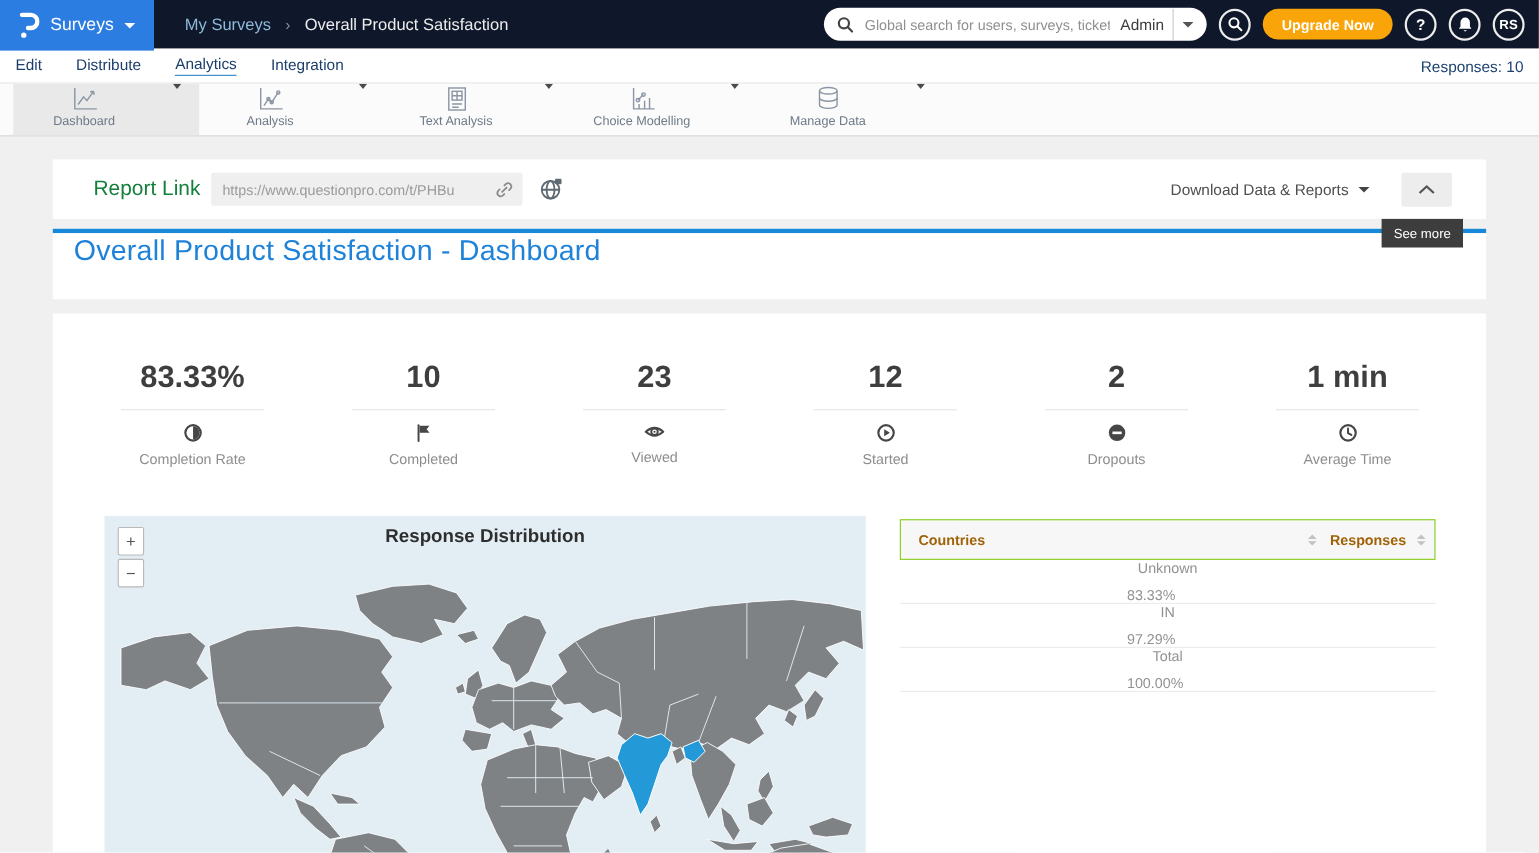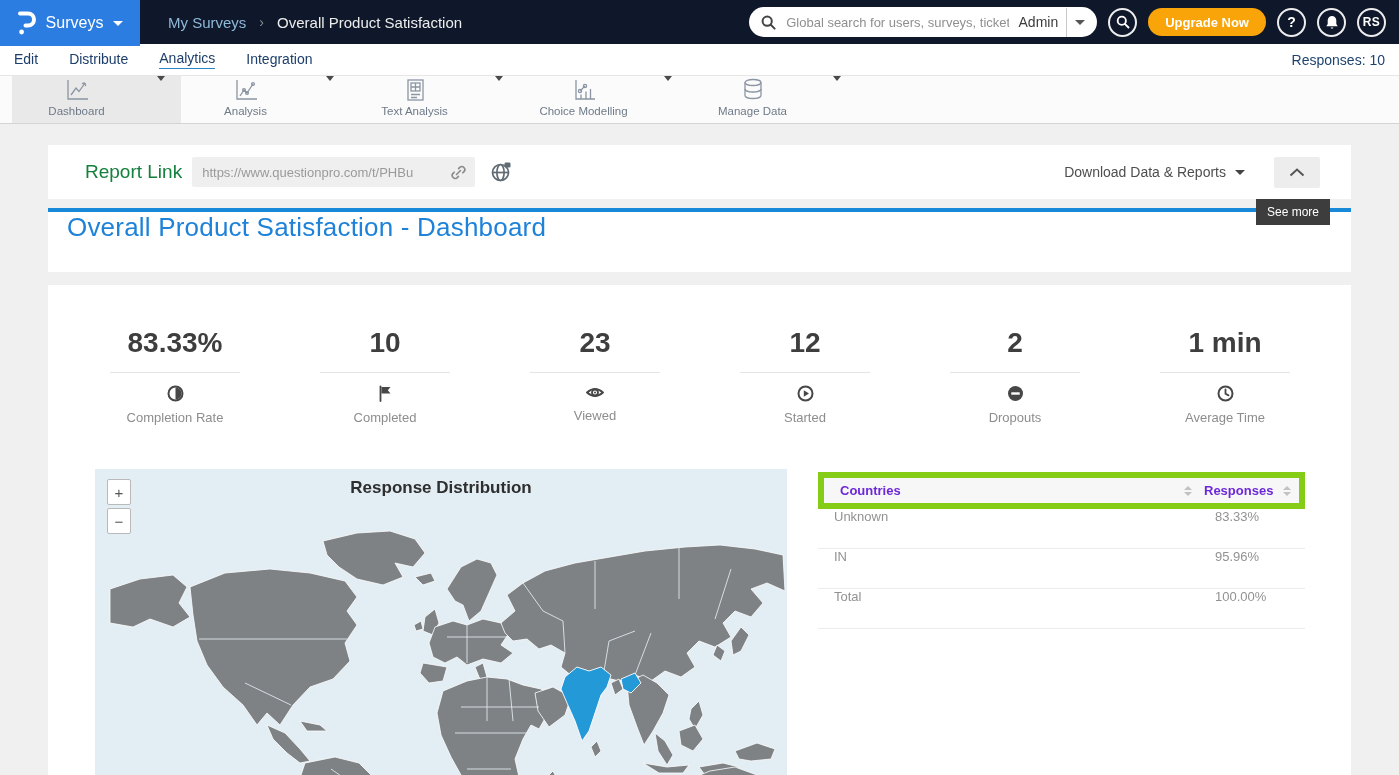--- a/index.html
+++ b/index.html
@@ -69,27 +69,27 @@
   .stat-label-row { display:flex; align-items:center; justify-content:center; gap:8px; font-size:13px; color:#8d8d8d;flex-direction:column; }
   .stat-icon { color:#474747; display:flex; }
   
   .body-row { display:flex; margin-top:44px; padding:0 46px 0 47px; gap:31px; }
   .map-box { width:692px; height:400px; flex:none; background:#e2edf4; position:relative; }
   .map-title { position:absolute; top:9px; left:0; width:100%; text-align:center; font-size:17px; font-weight:bold; color:#2e2e2e; }
   .zoom-btns { position:absolute; top:10px; left:12px; display:flex; flex-direction:column; gap:3px; z-index:2; }
   .zoom-btn { width:24px; height:26px; background:#fff; border:1px solid #b9b9b9; border-radius:2px; font-size:15px; color:#555; cursor:pointer; line-height:1; padding:0; font-family:inherit; }
   .map-svg { position:absolute; left:0; top:0; }
   .table-box { flex:1; margin-top:3px; font-size:13px; }
-  .t-head { display:flex; align-items:center; height:37px; background:#f7f7f7; border:6px solid #84cc16; padding:0 8px 0 16px; font-weight:bold; color:#6d28d9; }
+  .t-head { display:flex; align-items:center; height:37px; background:#f7f7f7; border:1px solid #84cc16; padding:0 8px 0 16px; font-weight:bold; color:#a16207; }
   .th-countries { flex:1; }
   .sort { display:flex; flex-direction:column; gap:2px; margin-left:6px; cursor:pointer; }
   .sort .up { width:0; height:0; border-left:4px solid transparent; border-right:4px solid transparent; border-bottom:4px solid #c2c2c2; }
   .sort .dn { width:0; height:0; border-left:4px solid transparent; border-right:4px solid transparent; border-top:4px solid #c2c2c2; }
   .th-resp { width:73px; margin-left:12px; }
-  .t-row { display:flex; align-items:flex-start; height:40px; padding:0 16px; border-bottom:1px solid #ececec; color:#929292; }
+  .t-row { display:flex; align-items:center; height:40px; padding:0 16px; border-bottom:1px solid #ececec; color:#929292;flex-direction:column; }
   .td-country { flex:1; }
   .td-value { width:74px; }
 </style>
 </head>
 <body>
 
 <header class="topbar">
   <div class="logo">
     <span style="display:flex;">
       <svg width="19" height="26" viewBox="0 0 19 26" fill="none">
@@ -450,21 +450,21 @@
               <i class="up"></i>
               <i class="dn"></i>
             </span>
         </div>
         <div class="t-row">
           <span class="td-country">Unknown</span>
           <span class="td-value">83.33%</span>
         </div>
         <div class="t-row">
           <span class="td-country">IN</span>
-          <span class="td-value">95.96%</span>
+          <span class="td-value">97.29%</span>
         </div>
         <div class="t-row">
           <span class="td-country">Total</span>
           <span class="td-value">100.00%</span>
         </div>
       </div>
 
     </div>
   </section>
 </main>

